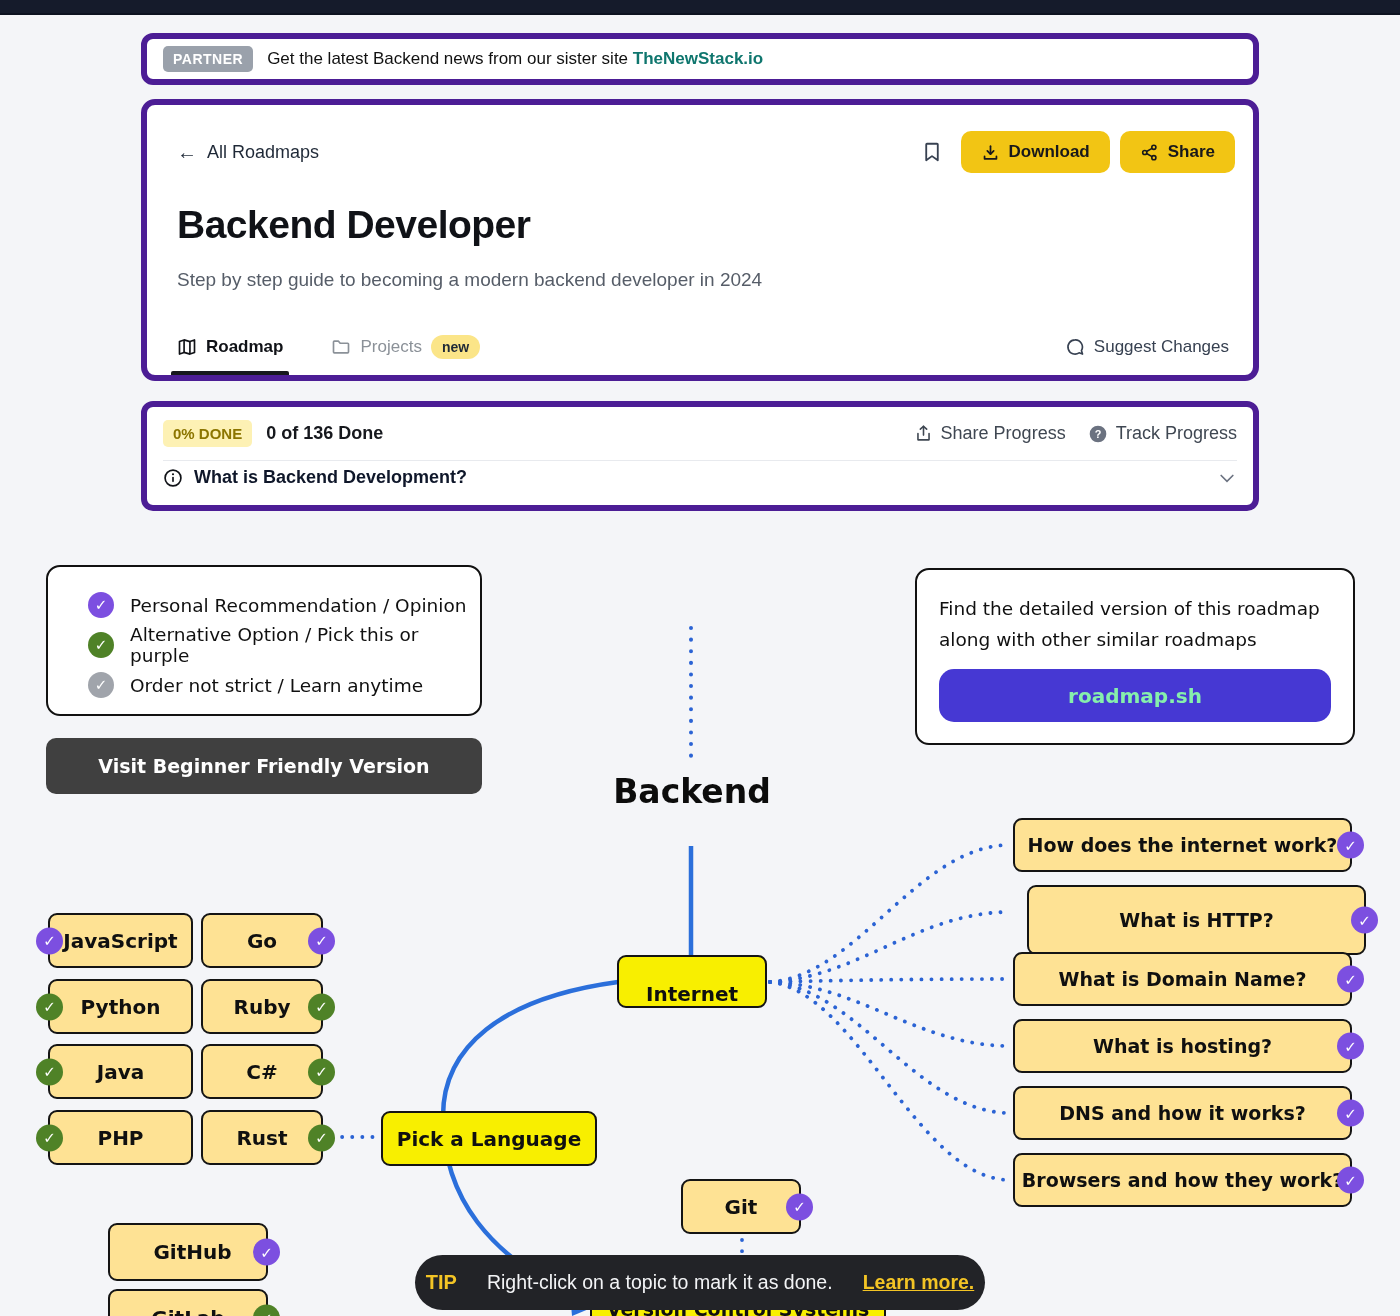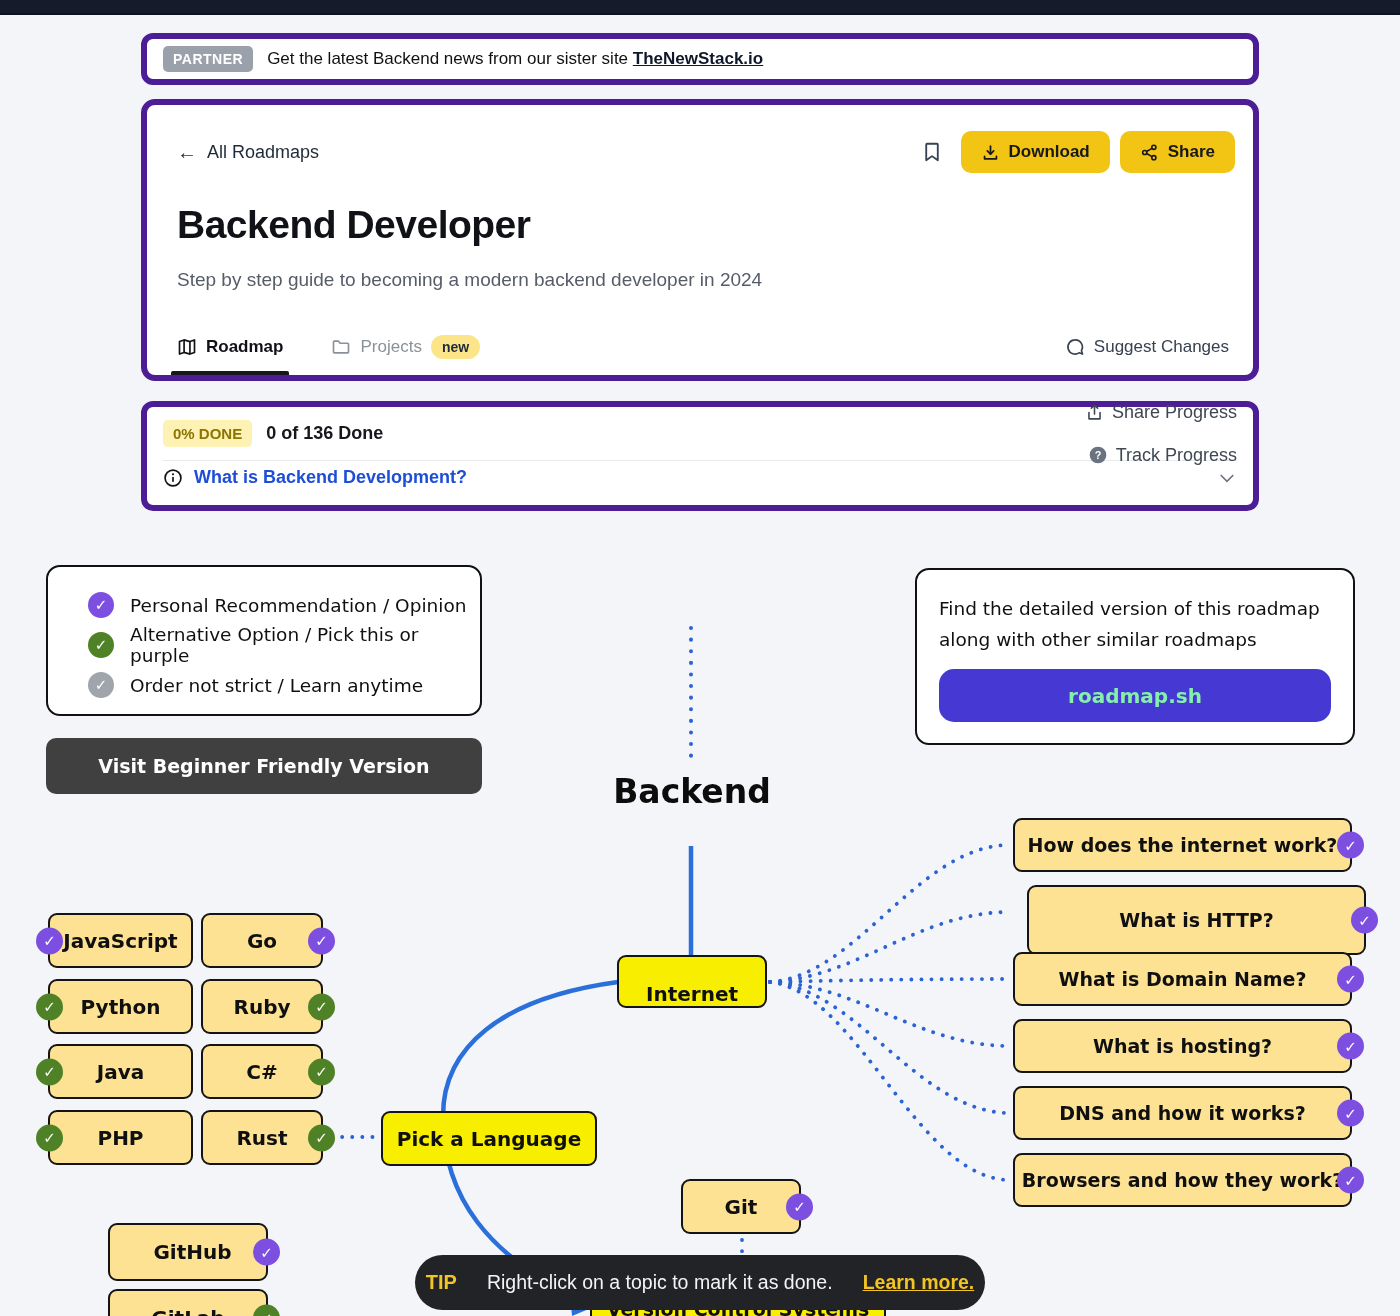--- a/index.html
+++ b/index.html
@@ -12,21 +12,21 @@
   }
   
   .topbar { position:absolute; left:0; top:0; width:1400px; height:15px; background:#151b2b; border-bottom:2px solid #0d1220; }
 
   
   .card { position:absolute; background:#fff; border:6px solid #4c1d95; border-radius:12px; }
 
   .partner-card { left:141px; top:33px; width:1118px; height:52px; display:flex; align-items:center; gap:14px; padding:0 16px; }
   .partner-badge { background:#9aa1ab; color:#fff; font-size:14px; font-weight:700; letter-spacing:.5px; padding:5px 10px; border-radius:5px; }
   .partner-text { font-size:17px; color:#111; }
-  .partner-link { font-weight:700; text-decoration:underline; color:#0f172a; cursor:pointer; }
+  .partner-link { font-weight:700; color:#0f766e; cursor:pointer; }
 
   .header-card { left:141px; top:99px; width:1118px; height:282px; border-radius:14px; }
   .header-row { position:absolute; left:30px; right:18px; top:26px; display:flex; align-items:center; }
   .back-link { display:flex; align-items:center; gap:10px; font-size:18px; font-weight:500; color:#1f2937; cursor:pointer; }
   .back-arrow { font-size:20px; }
   .header-actions { margin-left:auto; display:flex; align-items:center; gap:10px; }
   .bookmark-btn { width:38px; height:38px; display:flex; align-items:center; justify-content:center; color:#374151; cursor:pointer; }
   .btn-yellow { display:flex; align-items:center; gap:9px; background:#f2c514; border:none; border-radius:10px; padding:11px 20px; font-size:17px; font-weight:700; color:#18181b; cursor:pointer; font-family:"Liberation Sans",sans-serif; }
   .page-title { position:absolute; left:30px; top:98px; font-size:39px; font-weight:800; letter-spacing:-.5px; color:#101217; }
   .page-subtitle { position:absolute; left:30px; top:164px; font-size:19px; color:#565d68; }
@@ -35,24 +35,24 @@
   .tab-roadmap { font-weight:700; color:#101217; }
   .tab-roadmap .tab-underline { position:absolute; left:-6px; right:-6px; bottom:0; height:4px; background:#16181d; border-radius:2px 2px 0 0; }
   .tab-projects { margin-left:48px; color:#8b9198; font-weight:500; }
   .new-pill { background:#fbe588; color:#1f2937; font-size:14px; font-weight:600; padding:4px 11px; border-radius:999px; }
   .tab-suggest { margin-left:auto; color:#374151; font-weight:500; }
 
   .progress-card { left:141px; top:401px; width:1118px; height:110px; border-radius:12px; }
   .progress-row { position:absolute; left:16px; right:16px; top:0; height:54px; display:flex; align-items:center; gap:14px; border-bottom:1px solid #e8eaee; }
   .pct-badge { background:#fdf1b4; color:#8c7500; font-size:15px; font-weight:700; padding:5px 10px; border-radius:5px; }
   .done-text { font-size:18px; font-weight:600; color:#16181d; }
-  .progress-actions { margin-left:auto; display:flex; align-items:flex-end; gap:22px;flex-direction:column; }
+  .progress-actions { margin-left:auto; display:flex; align-items:center; gap:22px; }
   .progress-action { display:flex; align-items:center; gap:8px; font-size:18px; color:#3f4752; cursor:pointer; }
   .accordion-row { position:absolute; left:16px; right:16px; bottom:0; height:55px; display:flex; align-items:center; gap:11px; cursor:pointer; }
-  .accordion-title { font-size:18px; font-weight:600; color:#1d4ed8; }
+  .accordion-title { font-size:18px; font-weight:600; color:#0f172a; }
   .accordion-chevron { margin-left:auto; color:#6b7280; }
 
   
   .diagram-font { font-family:"DejaVu Sans", sans-serif; }
   svg.wires { position:absolute; left:0; top:0; width:1400px; height:1316px; z-index:1; }
   .node { position:absolute; z-index:2; display:flex; align-items:center; justify-content:center;
           border:2.5px solid #141414; border-radius:9px; font-family:"DejaVu Sans",sans-serif;
           font-size:20px; font-weight:600; color:#101010; cursor:pointer; }
   .node-topic { background:#f8ef00; }
   .node-sub { background:#fee294; }

